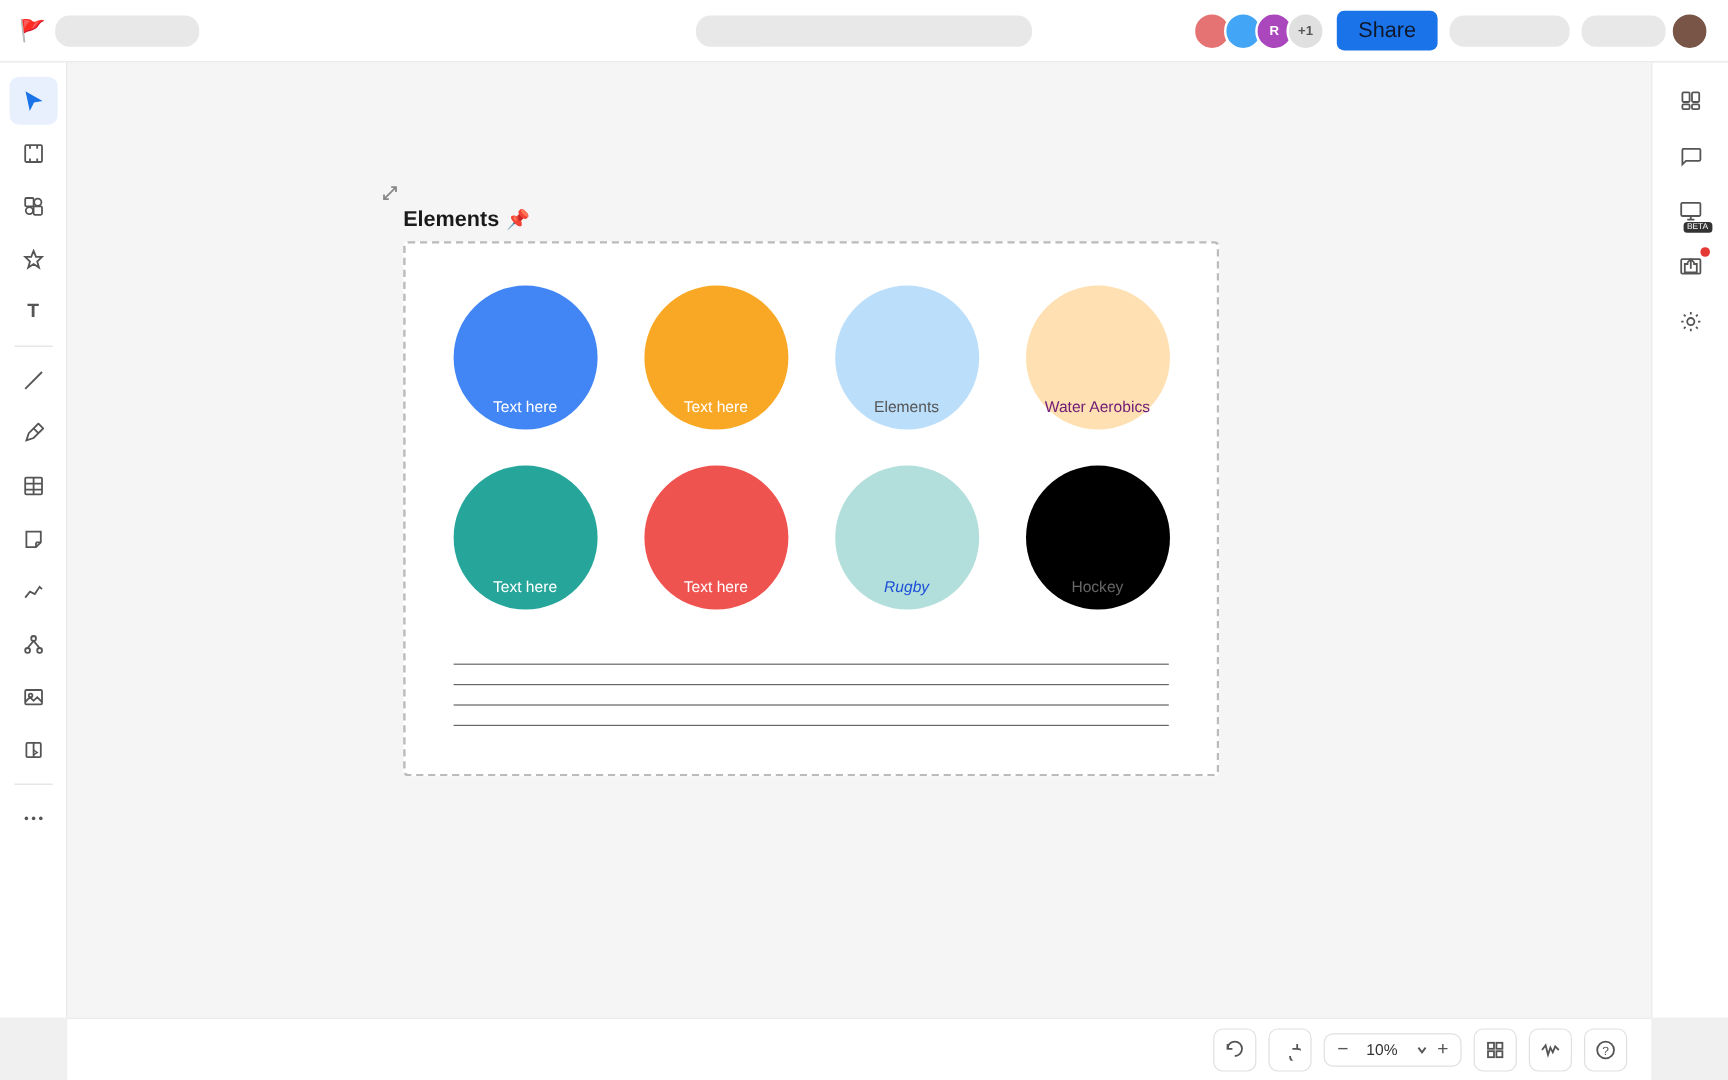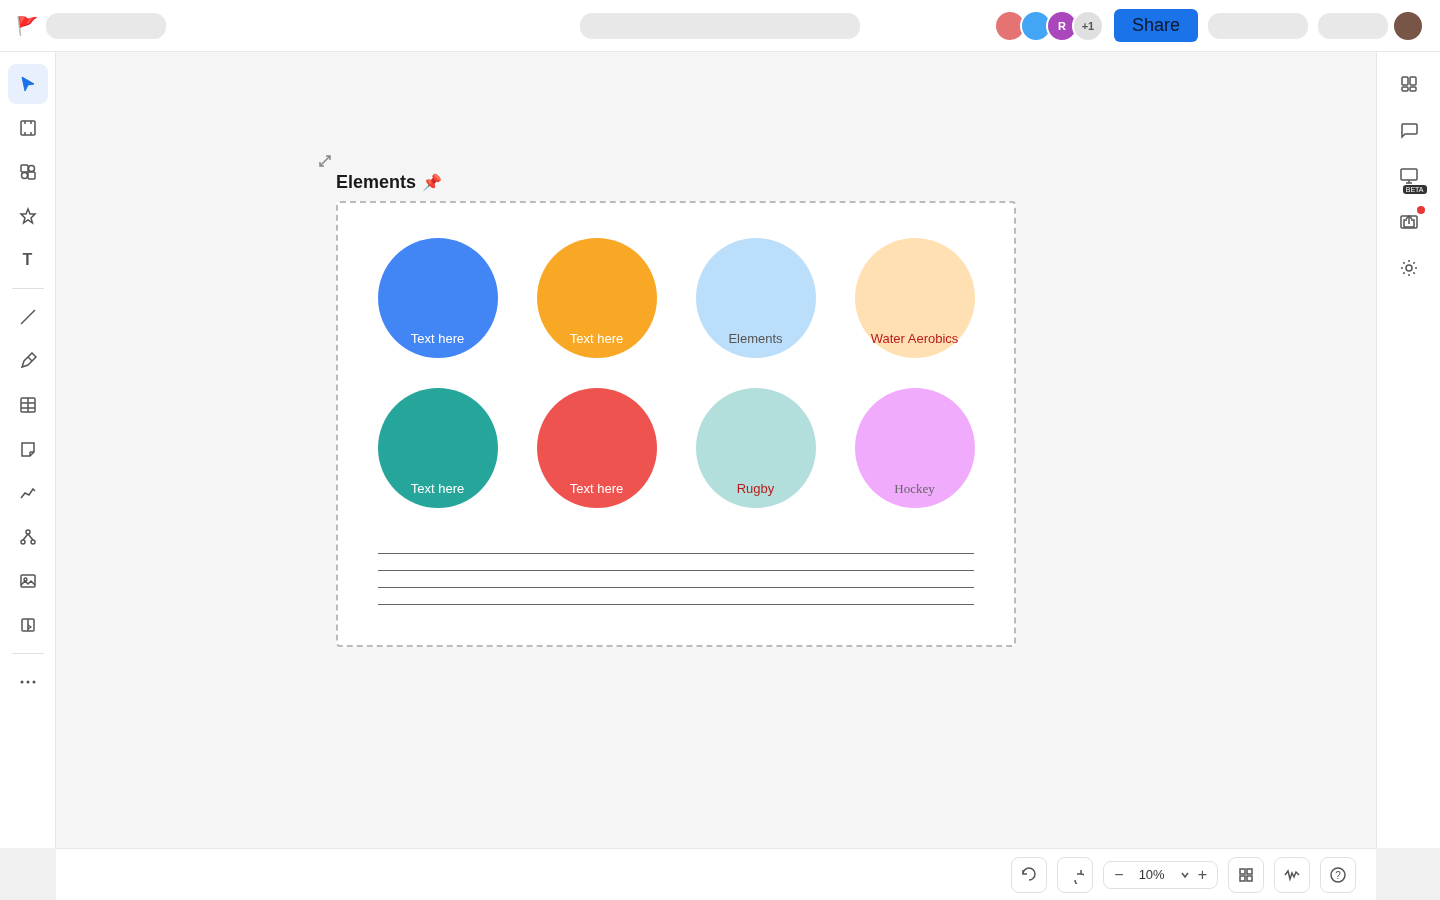--- a/index.html
+++ b/index.html
@@ -109,25 +109,25 @@
     }
     .circle {
       width: 120px; height: 120px; border-radius: 50%;
       display: flex; align-items: flex-end; justify-content: center;
       font-size: 13px; font-weight: 500; text-align: center; padding: 10px;
       line-height: 1.3;
     }
     .circle-blue { background: #4285f4; color: white; }
     .circle-orange { background: #f9a825; color: white; }
     .circle-lightblue { background: #bbdefb; color: #555; }
-    .circle-peach { background: #ffe0b2; color: #b91c1c; }
+    .circle-peach { background: #ffe0b2; color: #701a75; }
     .circle-green { background: #26a69a; color: white; }
     .circle-pink { background: #ef5350; color: white; }
-    .circle-mint { background: #b2dfdb; color: #b91c1c; }
-    .circle-rose { background: #f0abfc; color: #666; font-family: Liberation Serif, serif; }
+    .circle-mint { background: #b2dfdb; color: #1d4ed8; font-style: italic; }
+    .circle-rose { background: #000000; color: #666; }
 
     
     .lines-section { display: flex; flex-direction: column; gap: 16px; padding: 0 10px; }
     .line { height: 1px; background: #666; width: 100%; }
 
     
     .bottom-bar {
       position: absolute; bottom: 0; left: 56px; right: 64px; height: 52px;
       background: #ffffff; display: flex; align-items: center; justify-content: flex-end;
       padding: 0 20px; gap: 10px; border-top: 1px solid #e8e8e8; z-index: 100;

